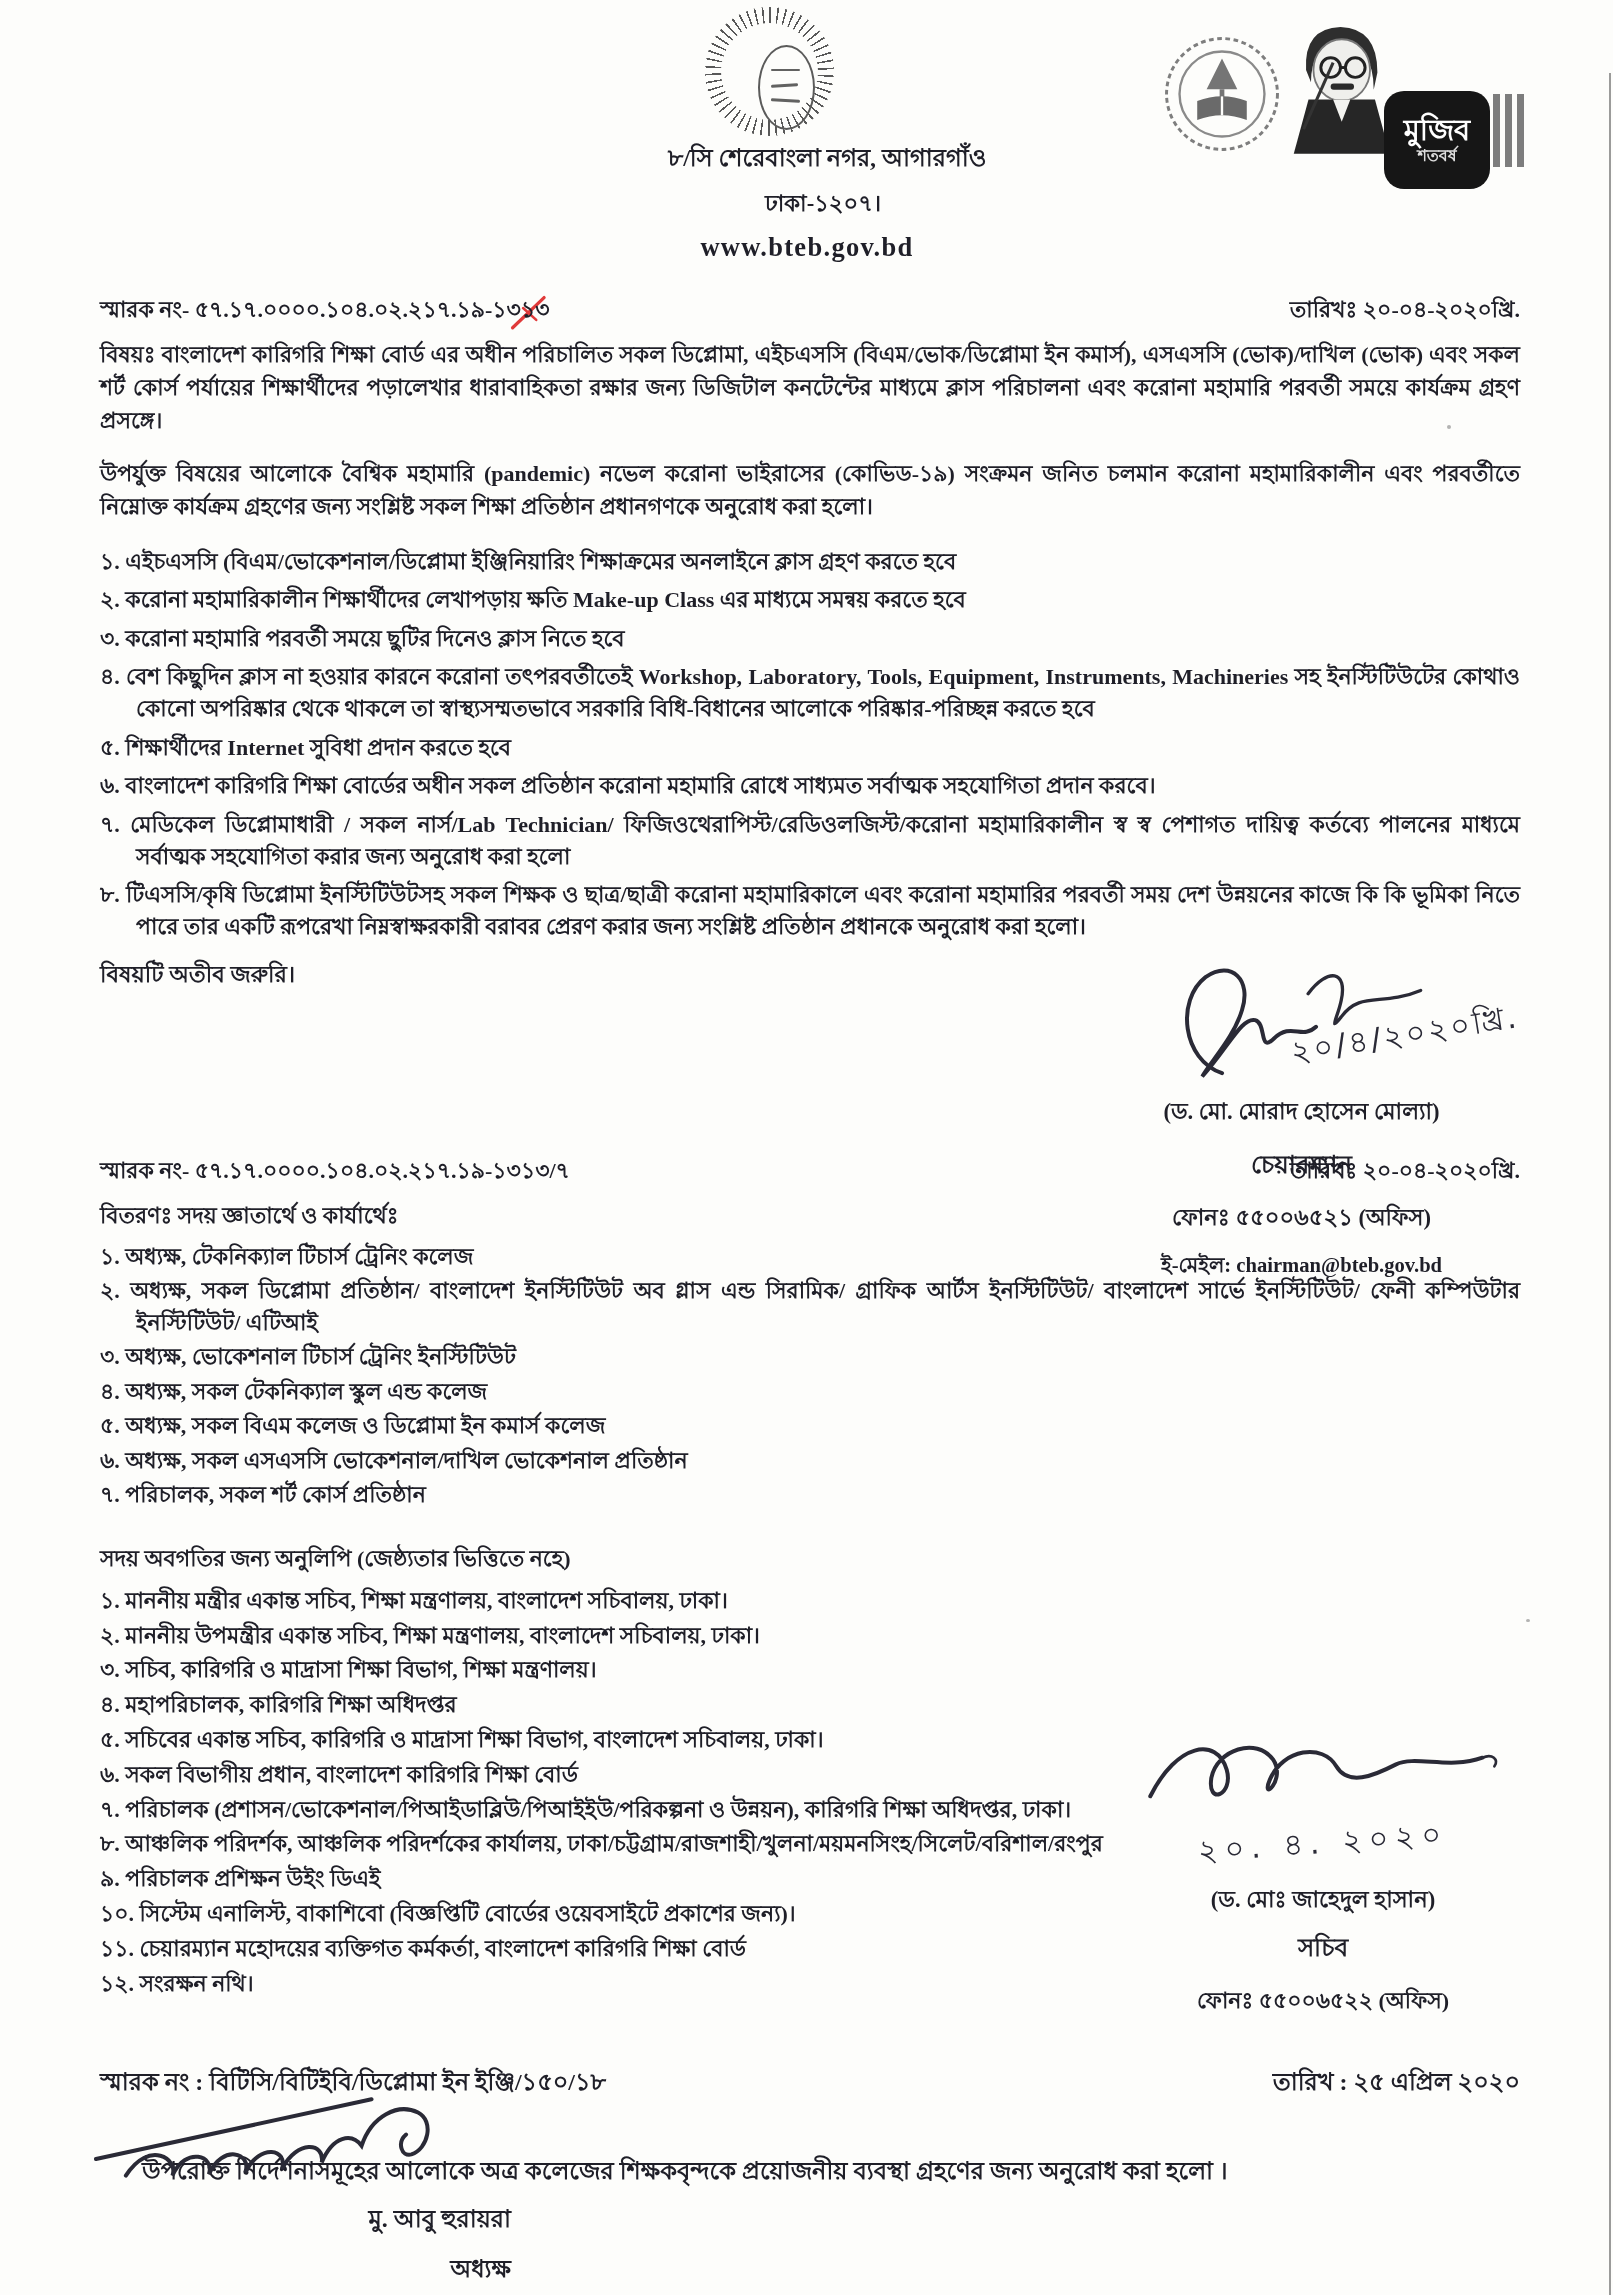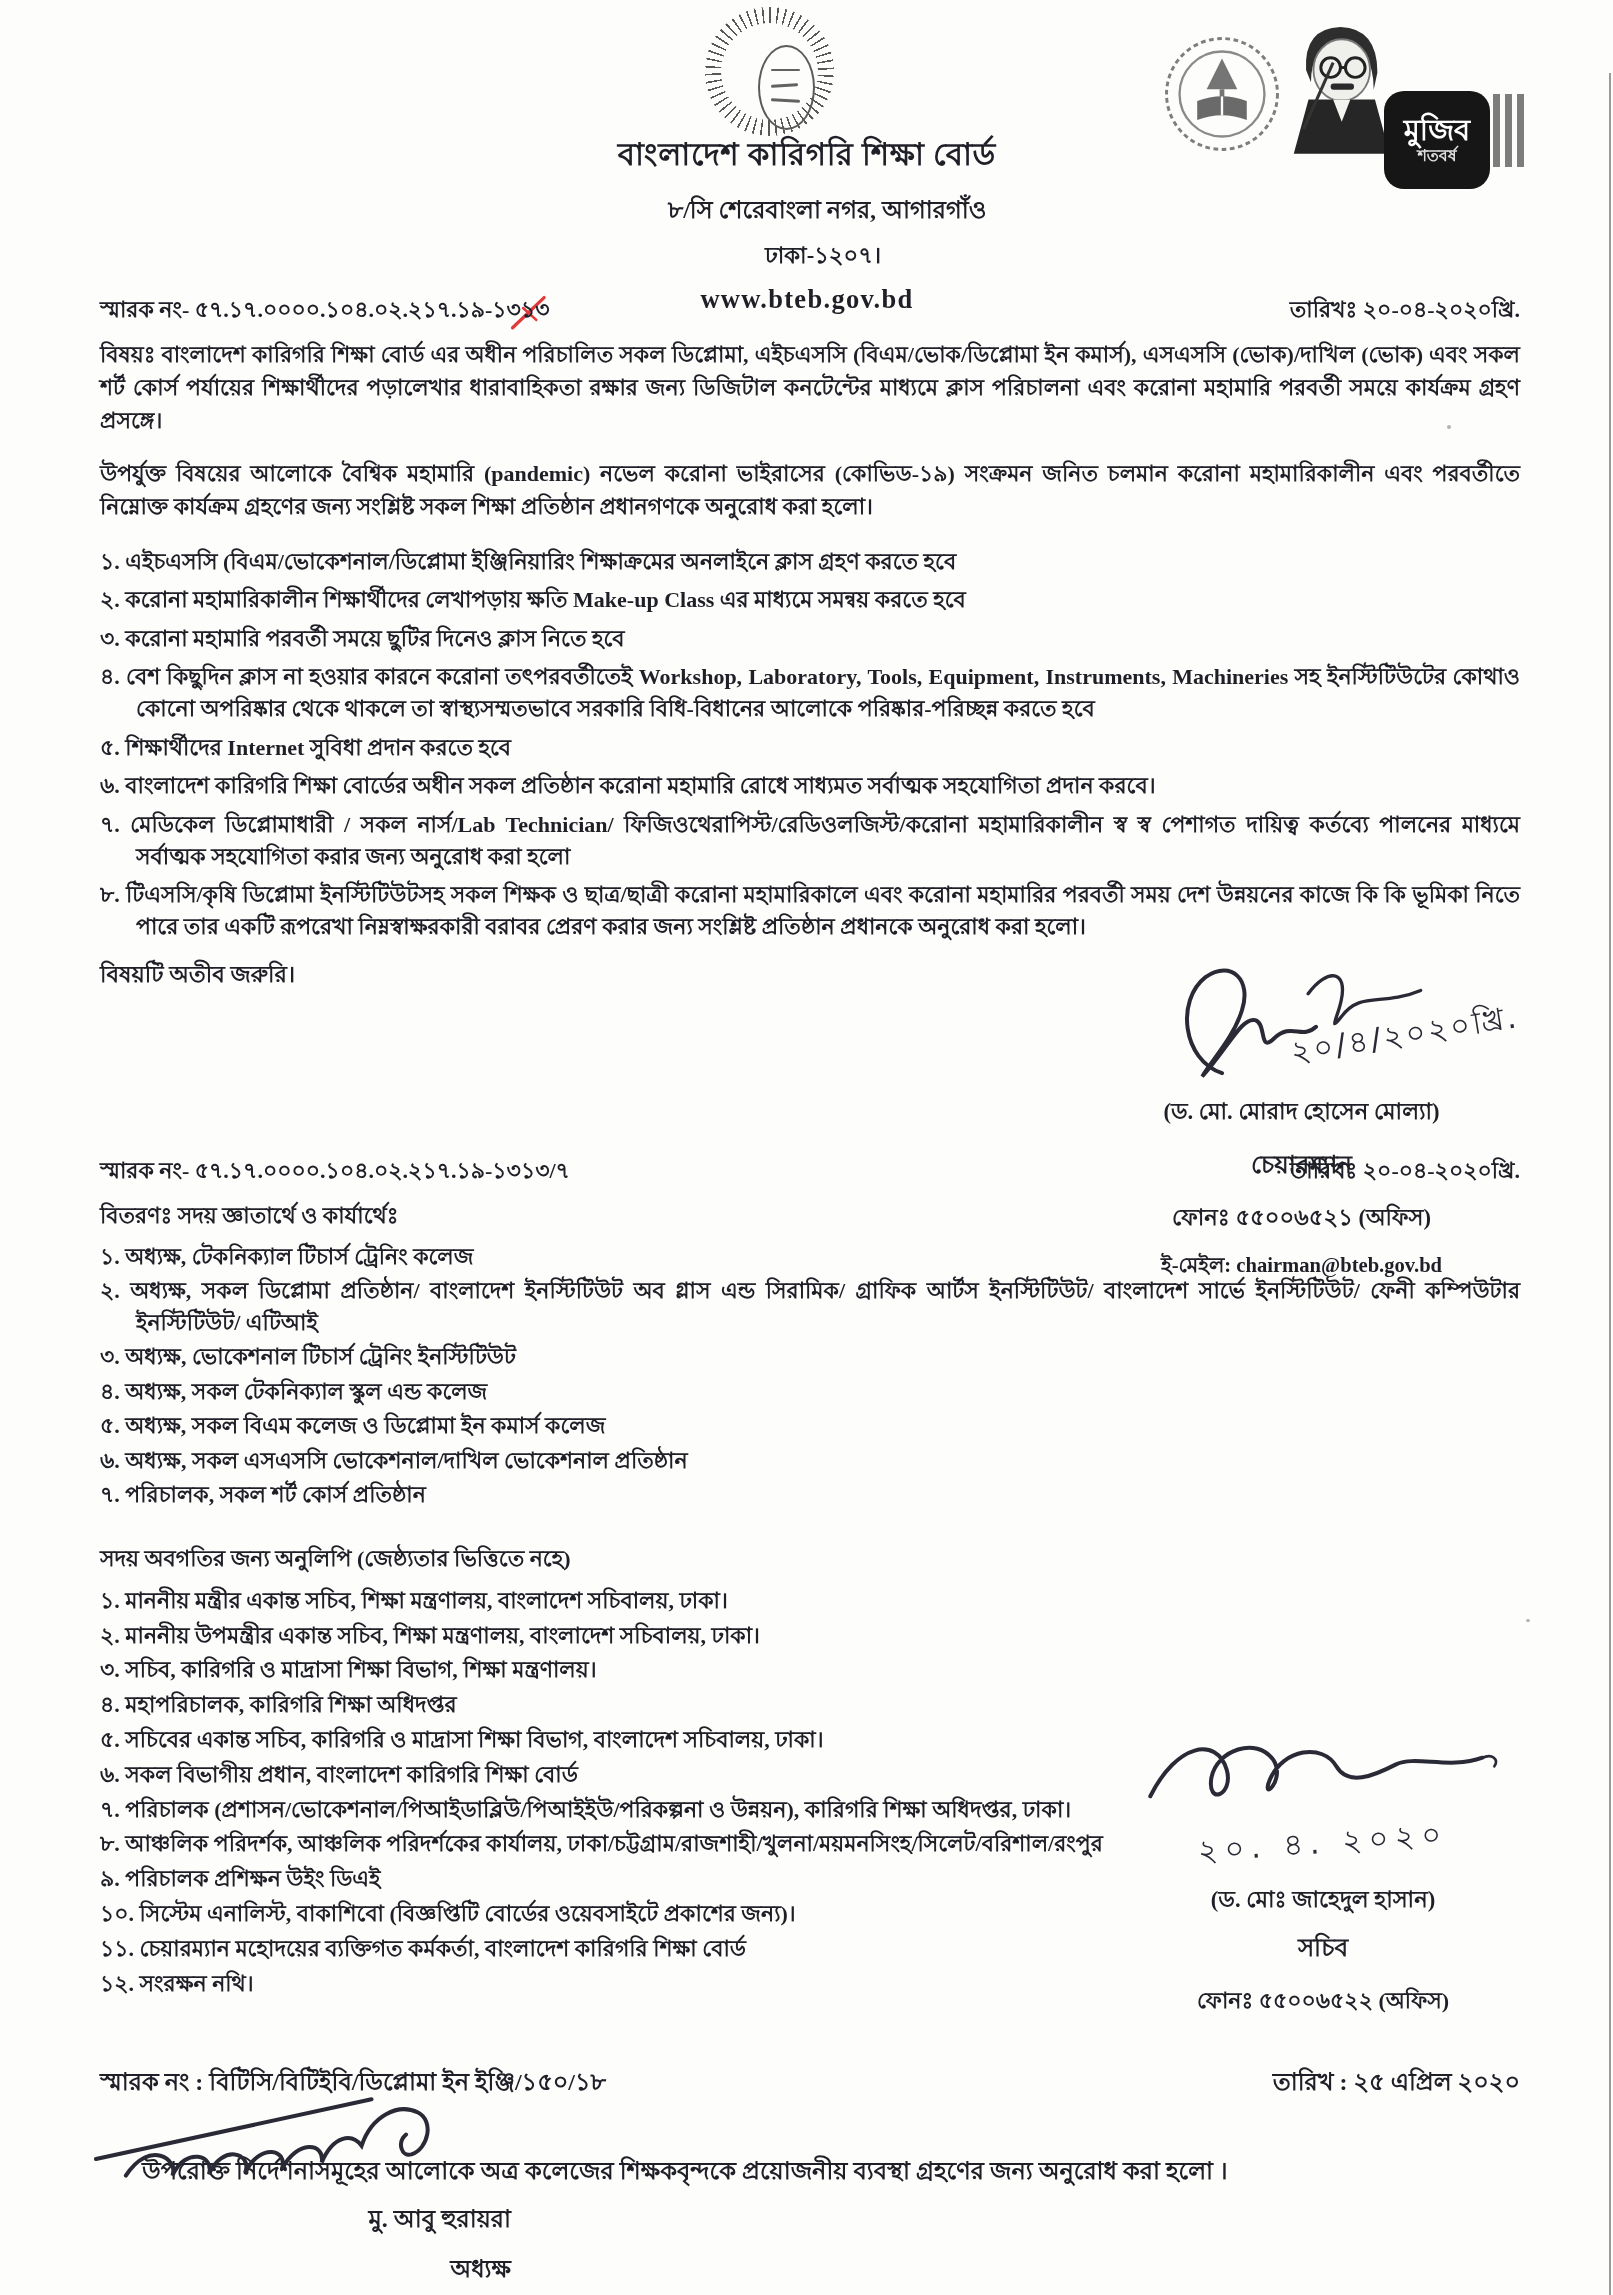--- a/index.html
+++ b/index.html
@@ -117,21 +117,20 @@
       <span class="l2">শতবর্ষ</span>
     </div>
     <div class="mujib-bars">
         <i></i>
         <i></i>
         <i></i>
       </div>
   </div>
 
   <div class="header-text">
-    <div class="org-name">বাংলাদেশ কারিগরি শিক্ষা বোর্ড</div>
     <div class="addr">৮/সি শেরেবাংলা নগর, আগারগাঁও</div>
     <div class="city">ঢাকা-১২০৭।</div>
     <div class="website">www.bteb.gov.bd</div>
   </div>
 
   <svg class="red-tick" viewBox="0 0 70 64">
     <path d="M10 56 L58 10" stroke="#e03a3a" stroke-width="5" fill="none" stroke-linecap="round"></path>
     <path d="M26 26 L46 44" stroke="#e03a3a" stroke-width="4" fill="none" stroke-linecap="round"></path>
   </svg>
 

